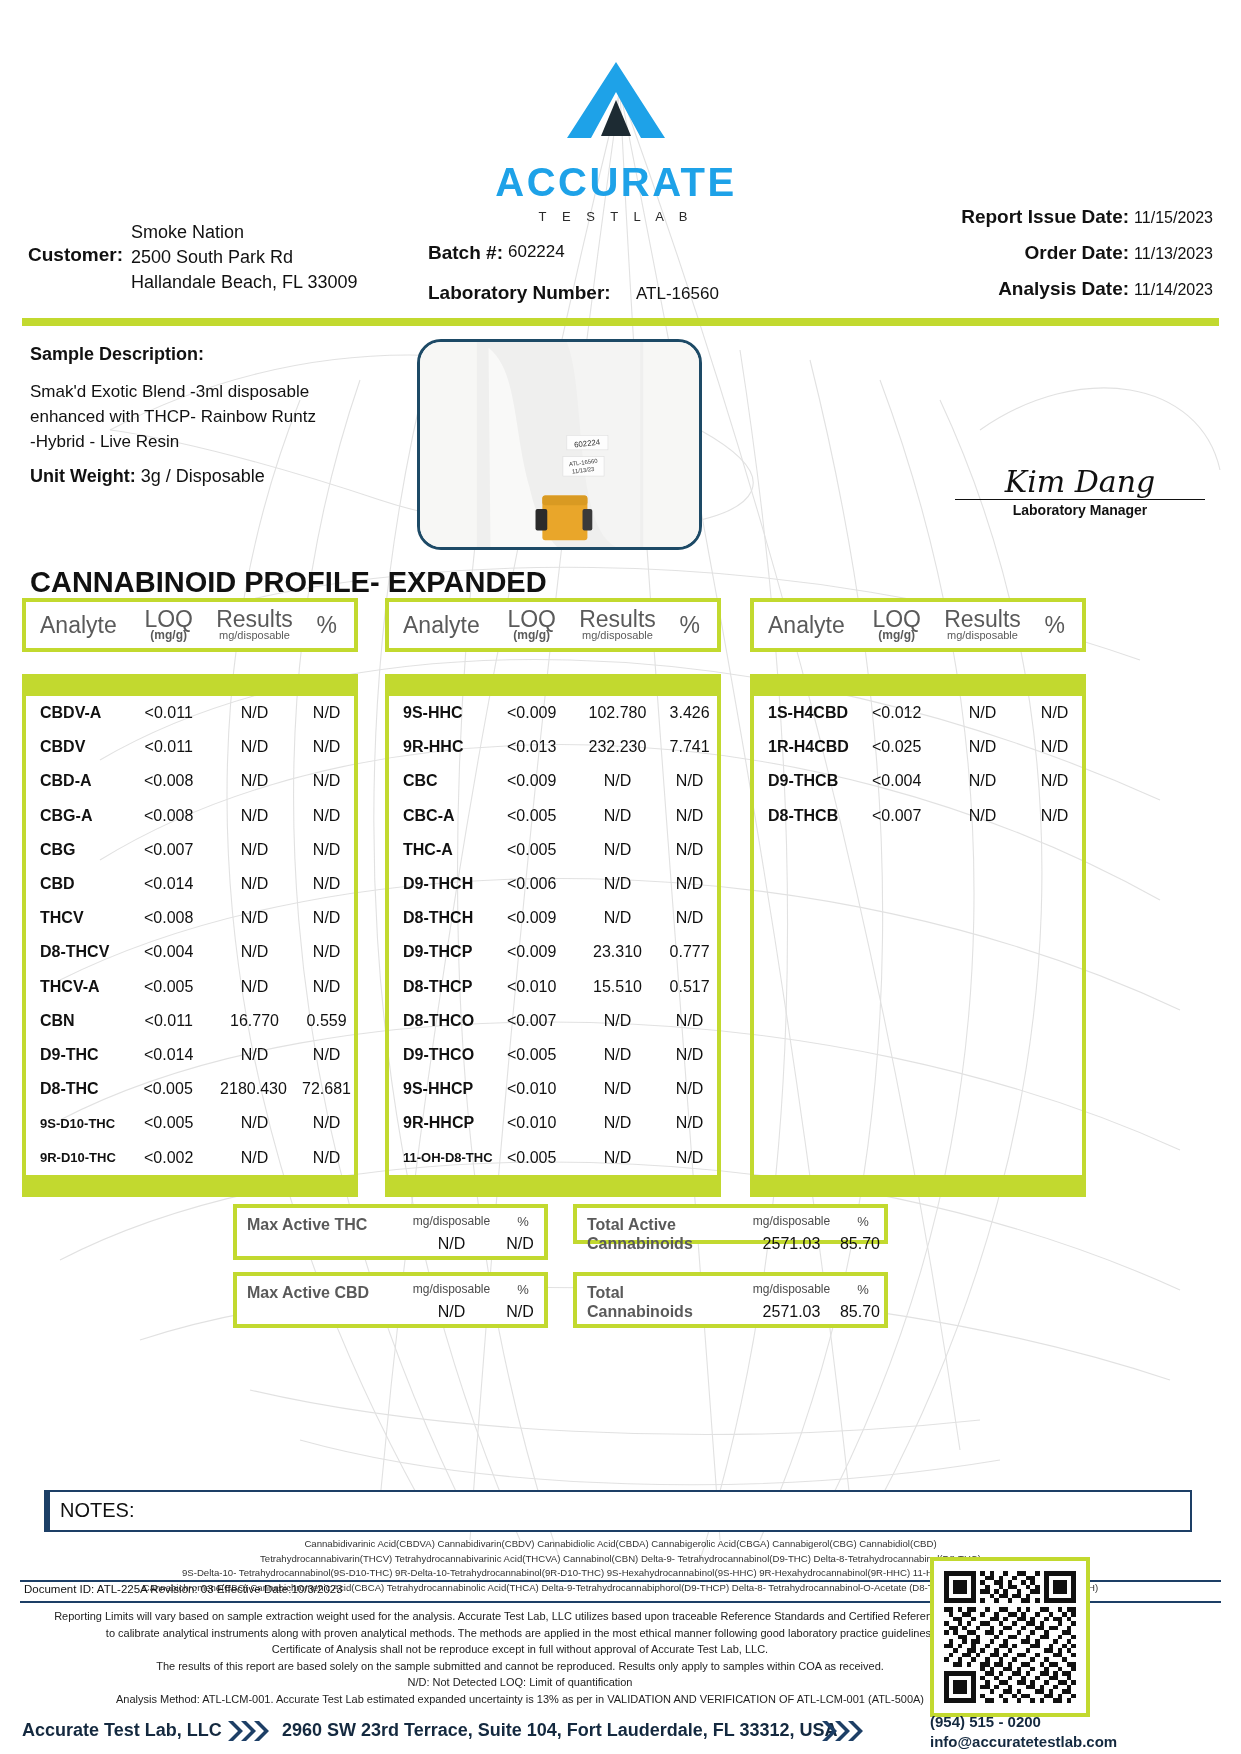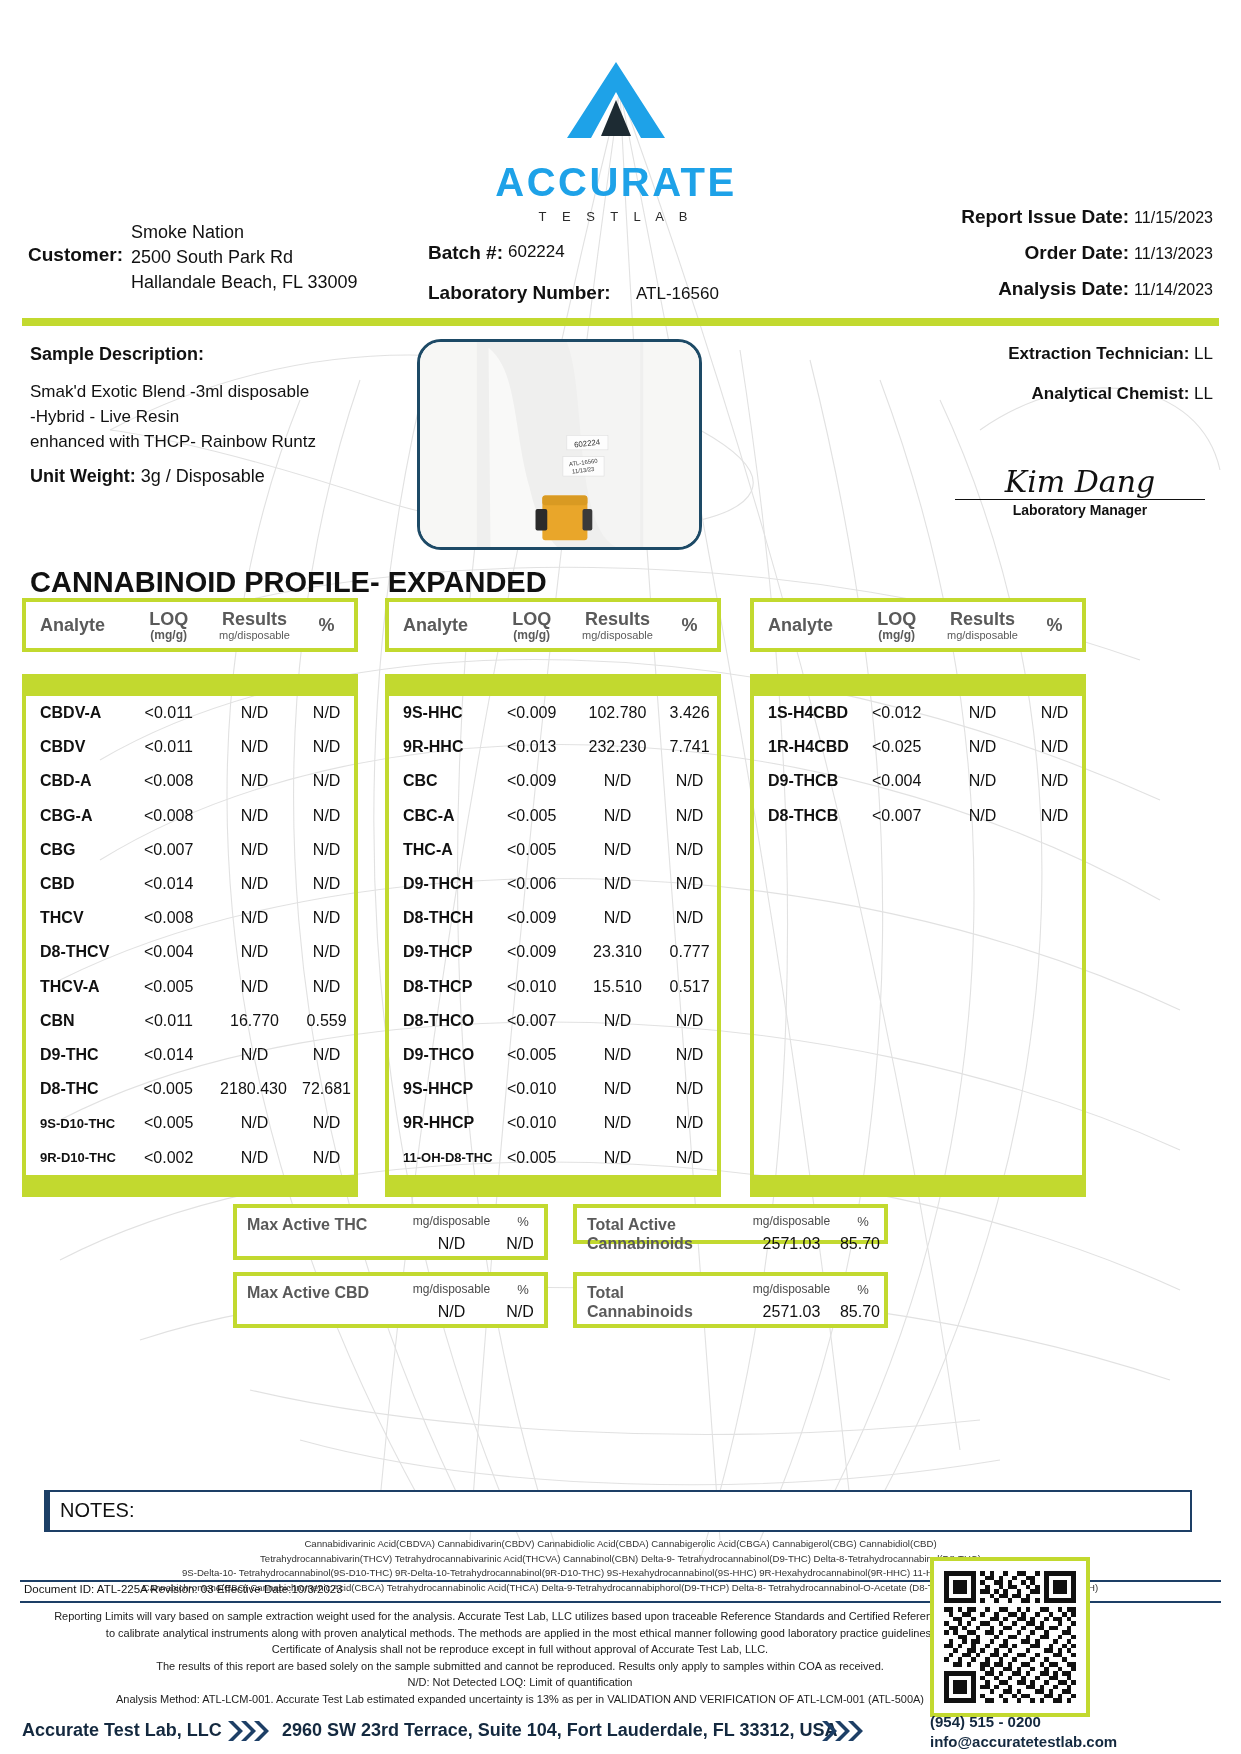--- a/index.html
+++ b/index.html
@@ -81,21 +81,21 @@
   .tbl { position:absolute; top:0; }
   .tbl.c1 { left:22px; width:336px; }
   .tbl.c2 { left:385px; width:336px; }
   .tbl.c3 { left:750px; width:336px; }
 
   .thead {
     border:4px solid #c2d92f; background:#fff; height:54px;
     display:flex; align-items:center; padding:0 4px;
   }
   .th { color:#5a5a5a; text-align:center; }
-  .th .t1 { font-size:18px; font-weight:700; line-height:20px; }
+  .th .t1 { font-size:23px; font-weight:400; line-height:20px; }
   .th .t2 { font-size:12px; font-weight:700; line-height:13px; }
   .th .t3 { font-size:11px; font-weight:400; line-height:13px; }
   .col-analyte { width:104px; text-align:left; padding-left:10px; }
   .col-loq { width:76px; }
   .col-res { width:100px; }
   .col-pct { width:48px; }
 
   .tbody {
     border-left:4px solid #c2d92f; border-right:4px solid #c2d92f;
     background:transparent; margin-top:22px;
@@ -219,22 +219,22 @@
       </div>
     </div>
   </div>
 
   <div class="green-rule"></div>
 
   <div class="sample">
     <h3>Sample Description:</h3>
     <div class="desc">
       <div>Smak'd Exotic Blend -3ml disposable</div>
+      <div>enhanced with THCP- Rainbow Runtz</div>
       <div>-Hybrid - Live Resin</div>
-      <div>enhanced with THCP- Rainbow Runtz</div>
     </div>
   </div>
   <div class="unit">
     <b>Unit Weight:</b>
     <span>3g / Disposable</span>
   </div>
 
   <div class="photo-frame">
     <svg class="photo-inner" viewBox="0 0 285 211" preserveAspectRatio="none">
       <rect x="0" y="0" width="285" height="211" fill="#f7f7f5"></rect>
@@ -246,30 +246,20 @@
       <rect x="146" y="118" width="42" height="20" fill="#fdfdfd" stroke="#ddd" stroke-width="0.6"></rect>
       <text x="167" y="126" font-family="Liberation Sans, sans-serif" font-size="6" fill="#333" text-anchor="middle" transform="rotate(-7 167 126)">ATL-16560</text>
       <text x="167" y="134" font-family="Liberation Sans, sans-serif" font-size="6" fill="#333" text-anchor="middle" transform="rotate(-7 167 134)">11/13/23</text>
       <rect x="125" y="158" width="46" height="46" rx="3" fill="#e9a62a"></rect>
       <rect x="125" y="158" width="46" height="10" rx="3" fill="#d99a22"></rect>
       <rect x="118" y="172" width="12" height="22" rx="2" fill="#2b2b2b"></rect>
       <rect x="166" y="172" width="10" height="22" rx="2" fill="#3a3a3a"></rect>
     </svg>
   </div>
 
-  <div class="right-meta">
-    <div>
-      <b>Extraction Technician:</b>
-      <span>LL</span>
-    </div>
-    <div>
-      <b>Analytical Chemist:</b>
-      <span>LL</span>
-    </div>
-  </div>
   <div class="sig">
     <div class="sig-name sig-line">Kim Dang</div>
     <div class="sig-role">Laboratory Manager</div>
   </div>
 
   <div class="sect-title">CANNABINOID PROFILE- EXPANDED</div>
 
   <div class="tables" id="tables">
       <div class="tbl c1">
         <div class="thead">

